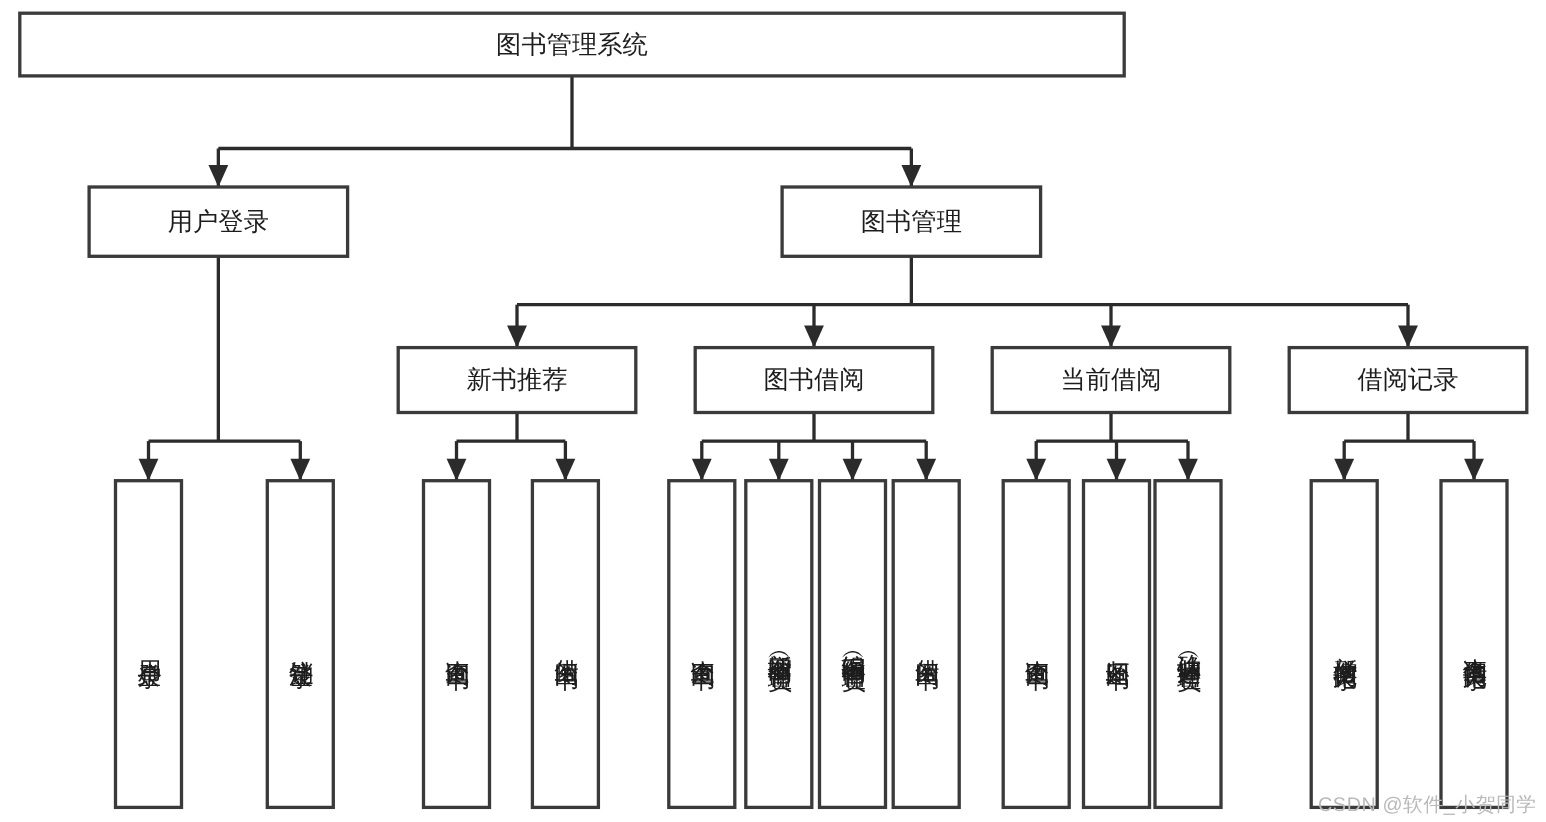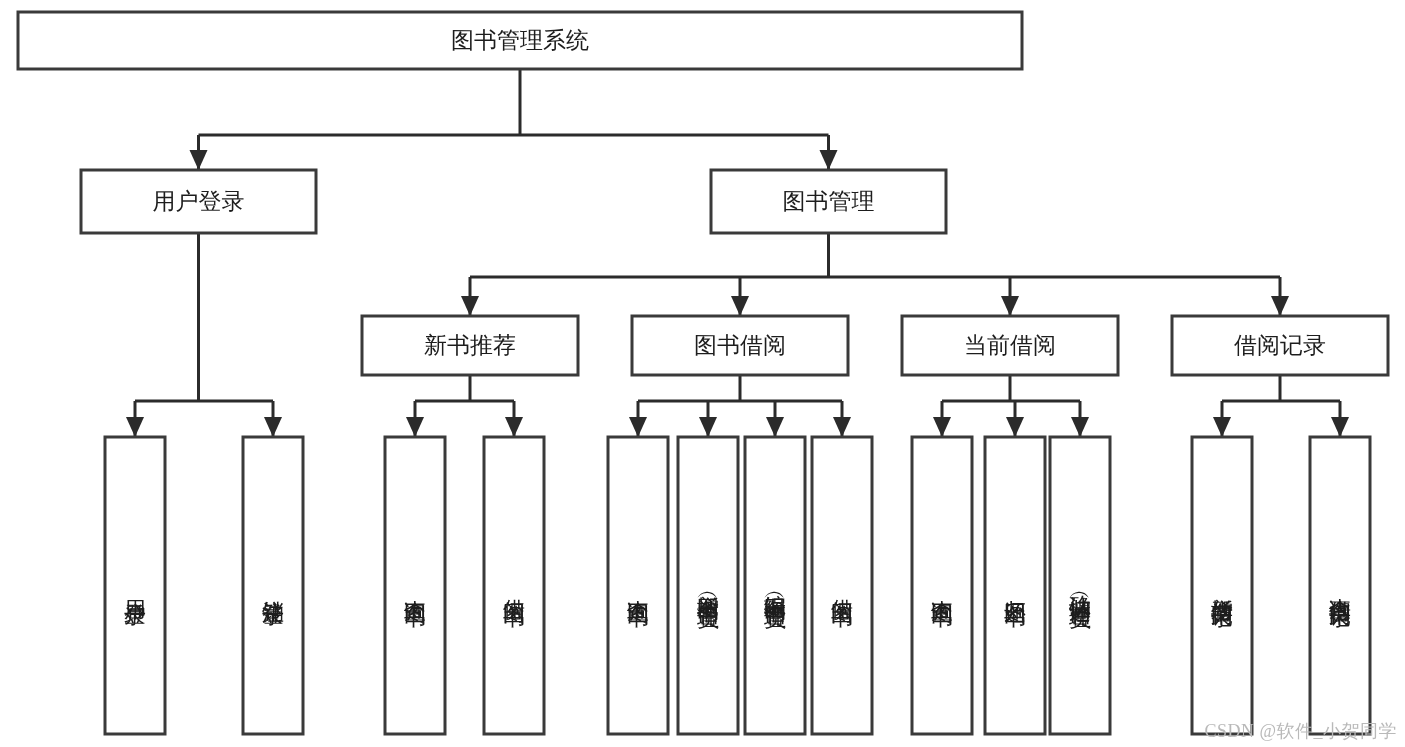--- a/index.html
+++ b/index.html
@@ -64,21 +64,21 @@
     font-size: 22px;
     line-height: 1;
     letter-spacing: 2px;
     color: #1d1d1d;
     white-space: nowrap;
   }
   .watermark {
     position: absolute;
     right: 8px;
     bottom: 4px;
-    font-family: Liberation Serif, serif;
+    font-family: Liberation Sans, sans-serif;
     font-size: 18px;
     color: #b9b9b9;
     letter-spacing: 0.5px;
     white-space: nowrap;
     margin-top: 48px;
   }
 </style>
 </head>
 <body>
 

